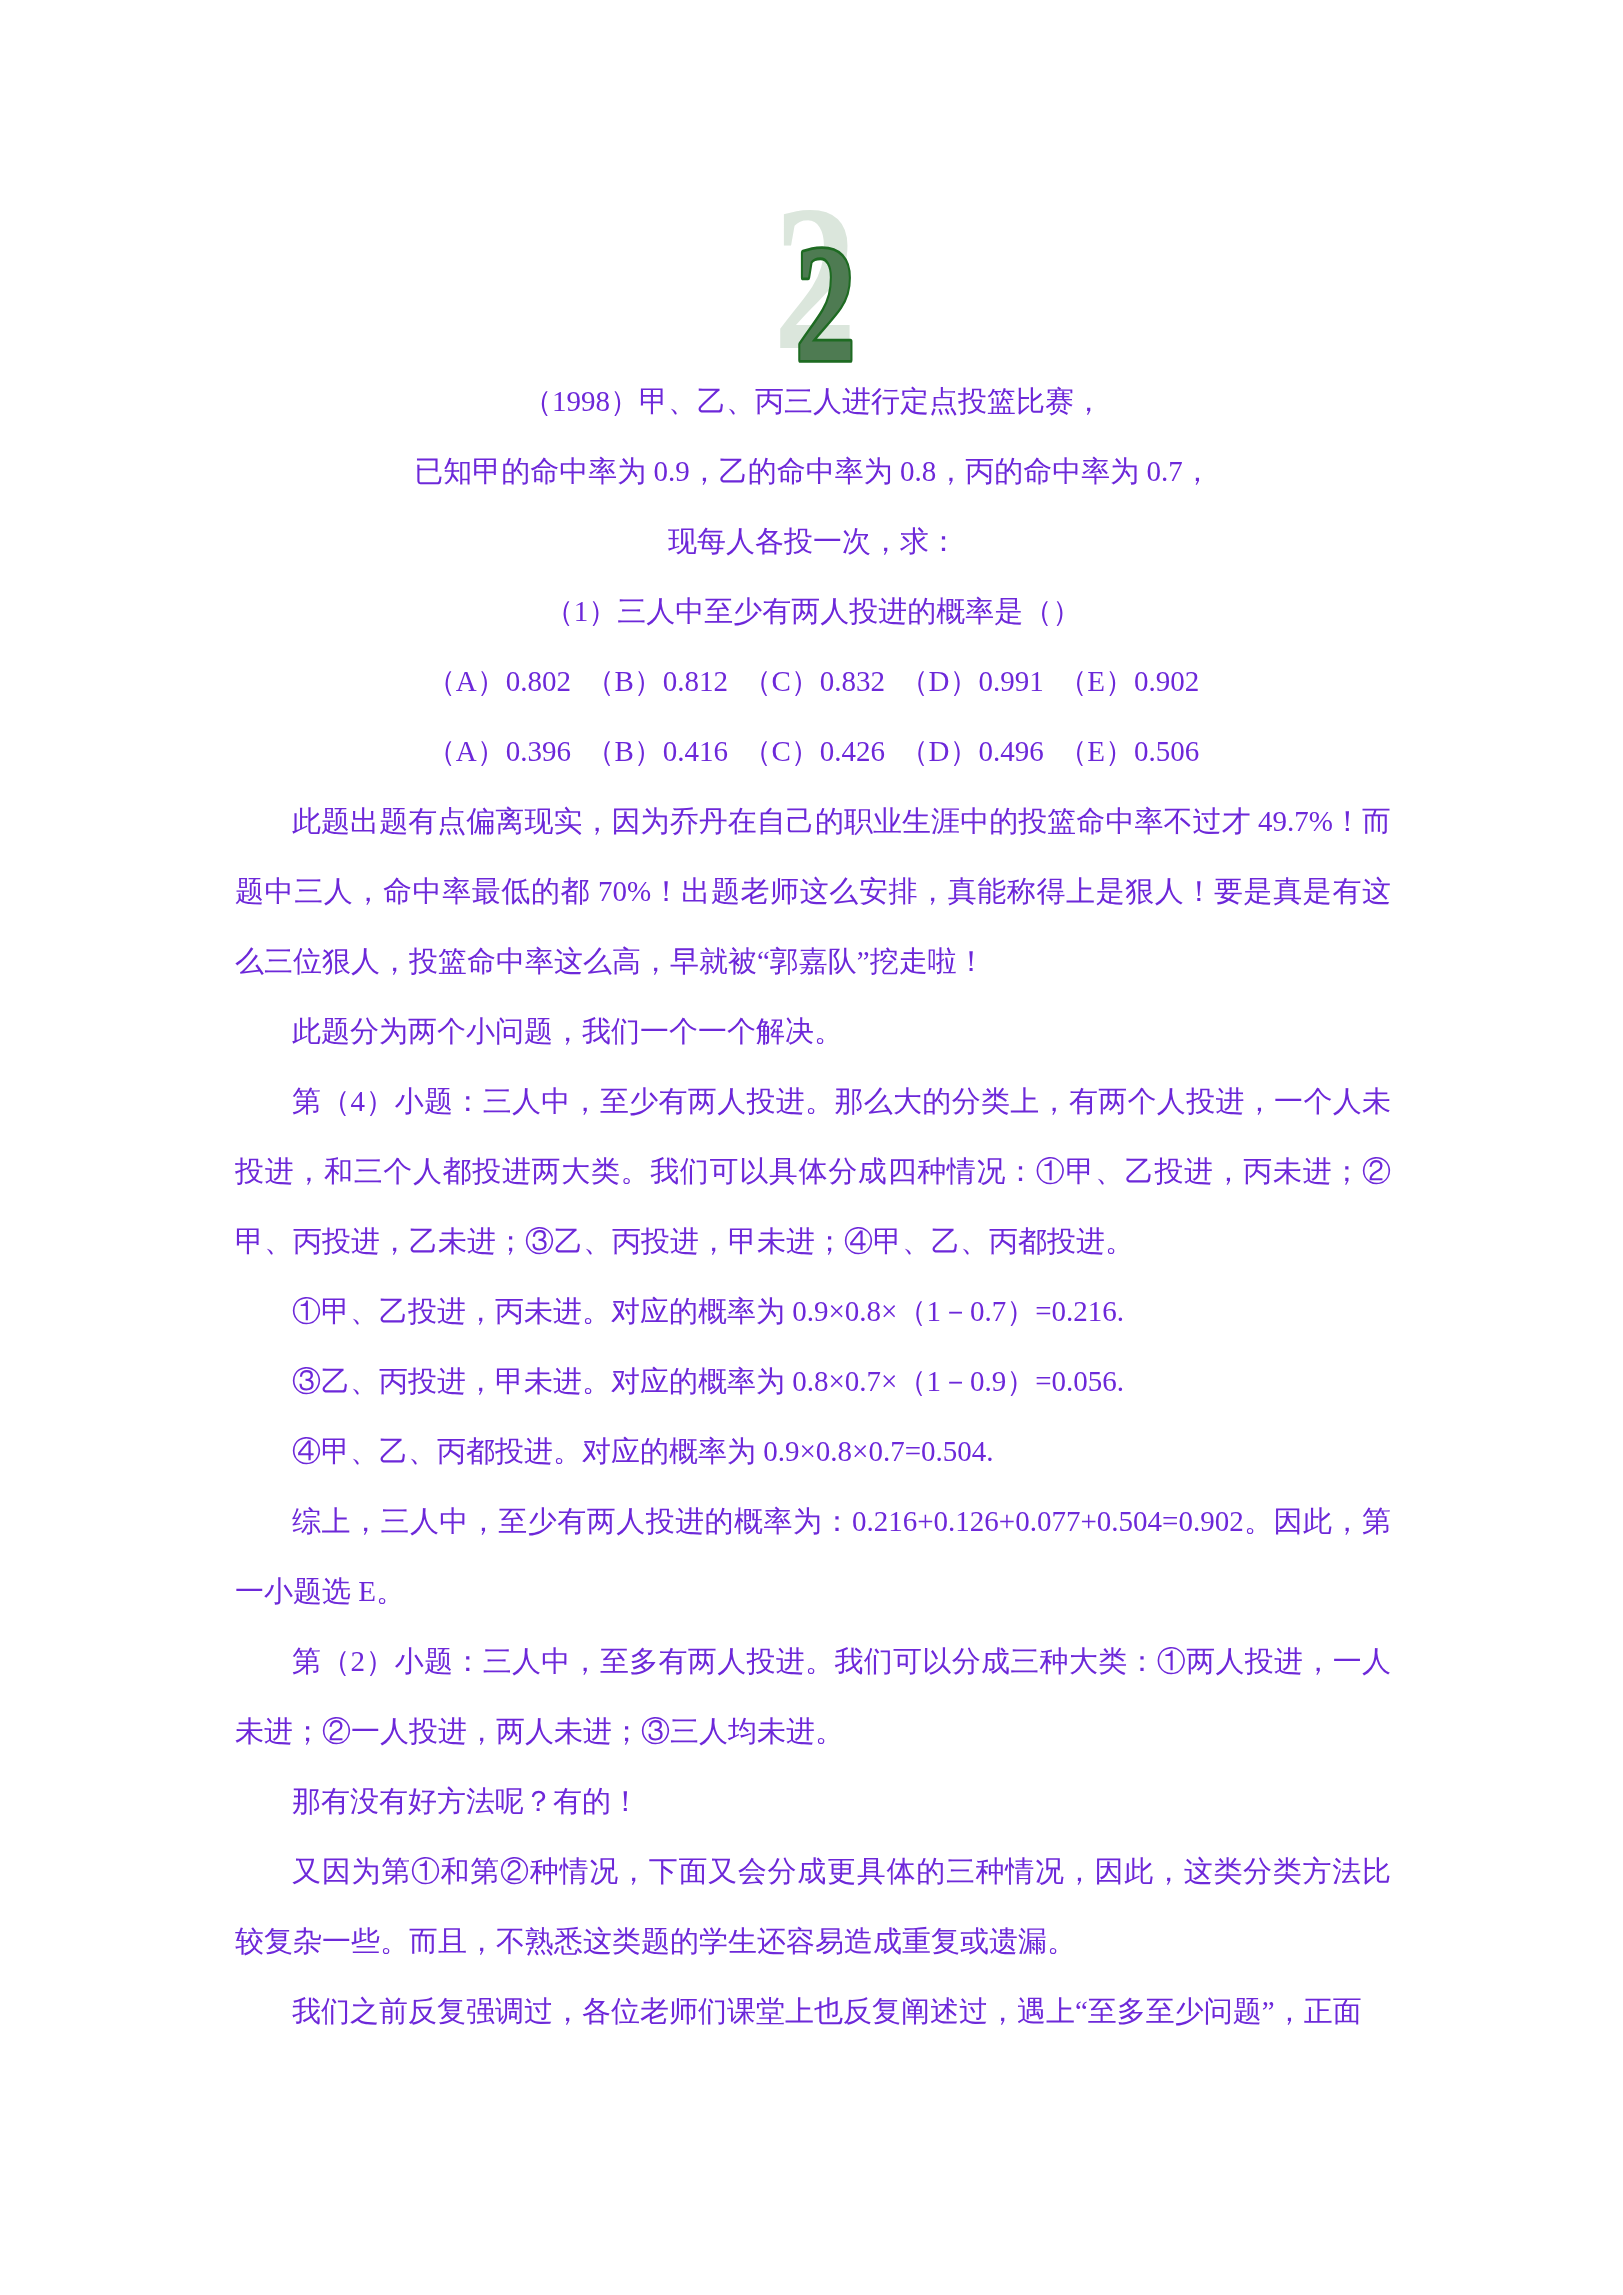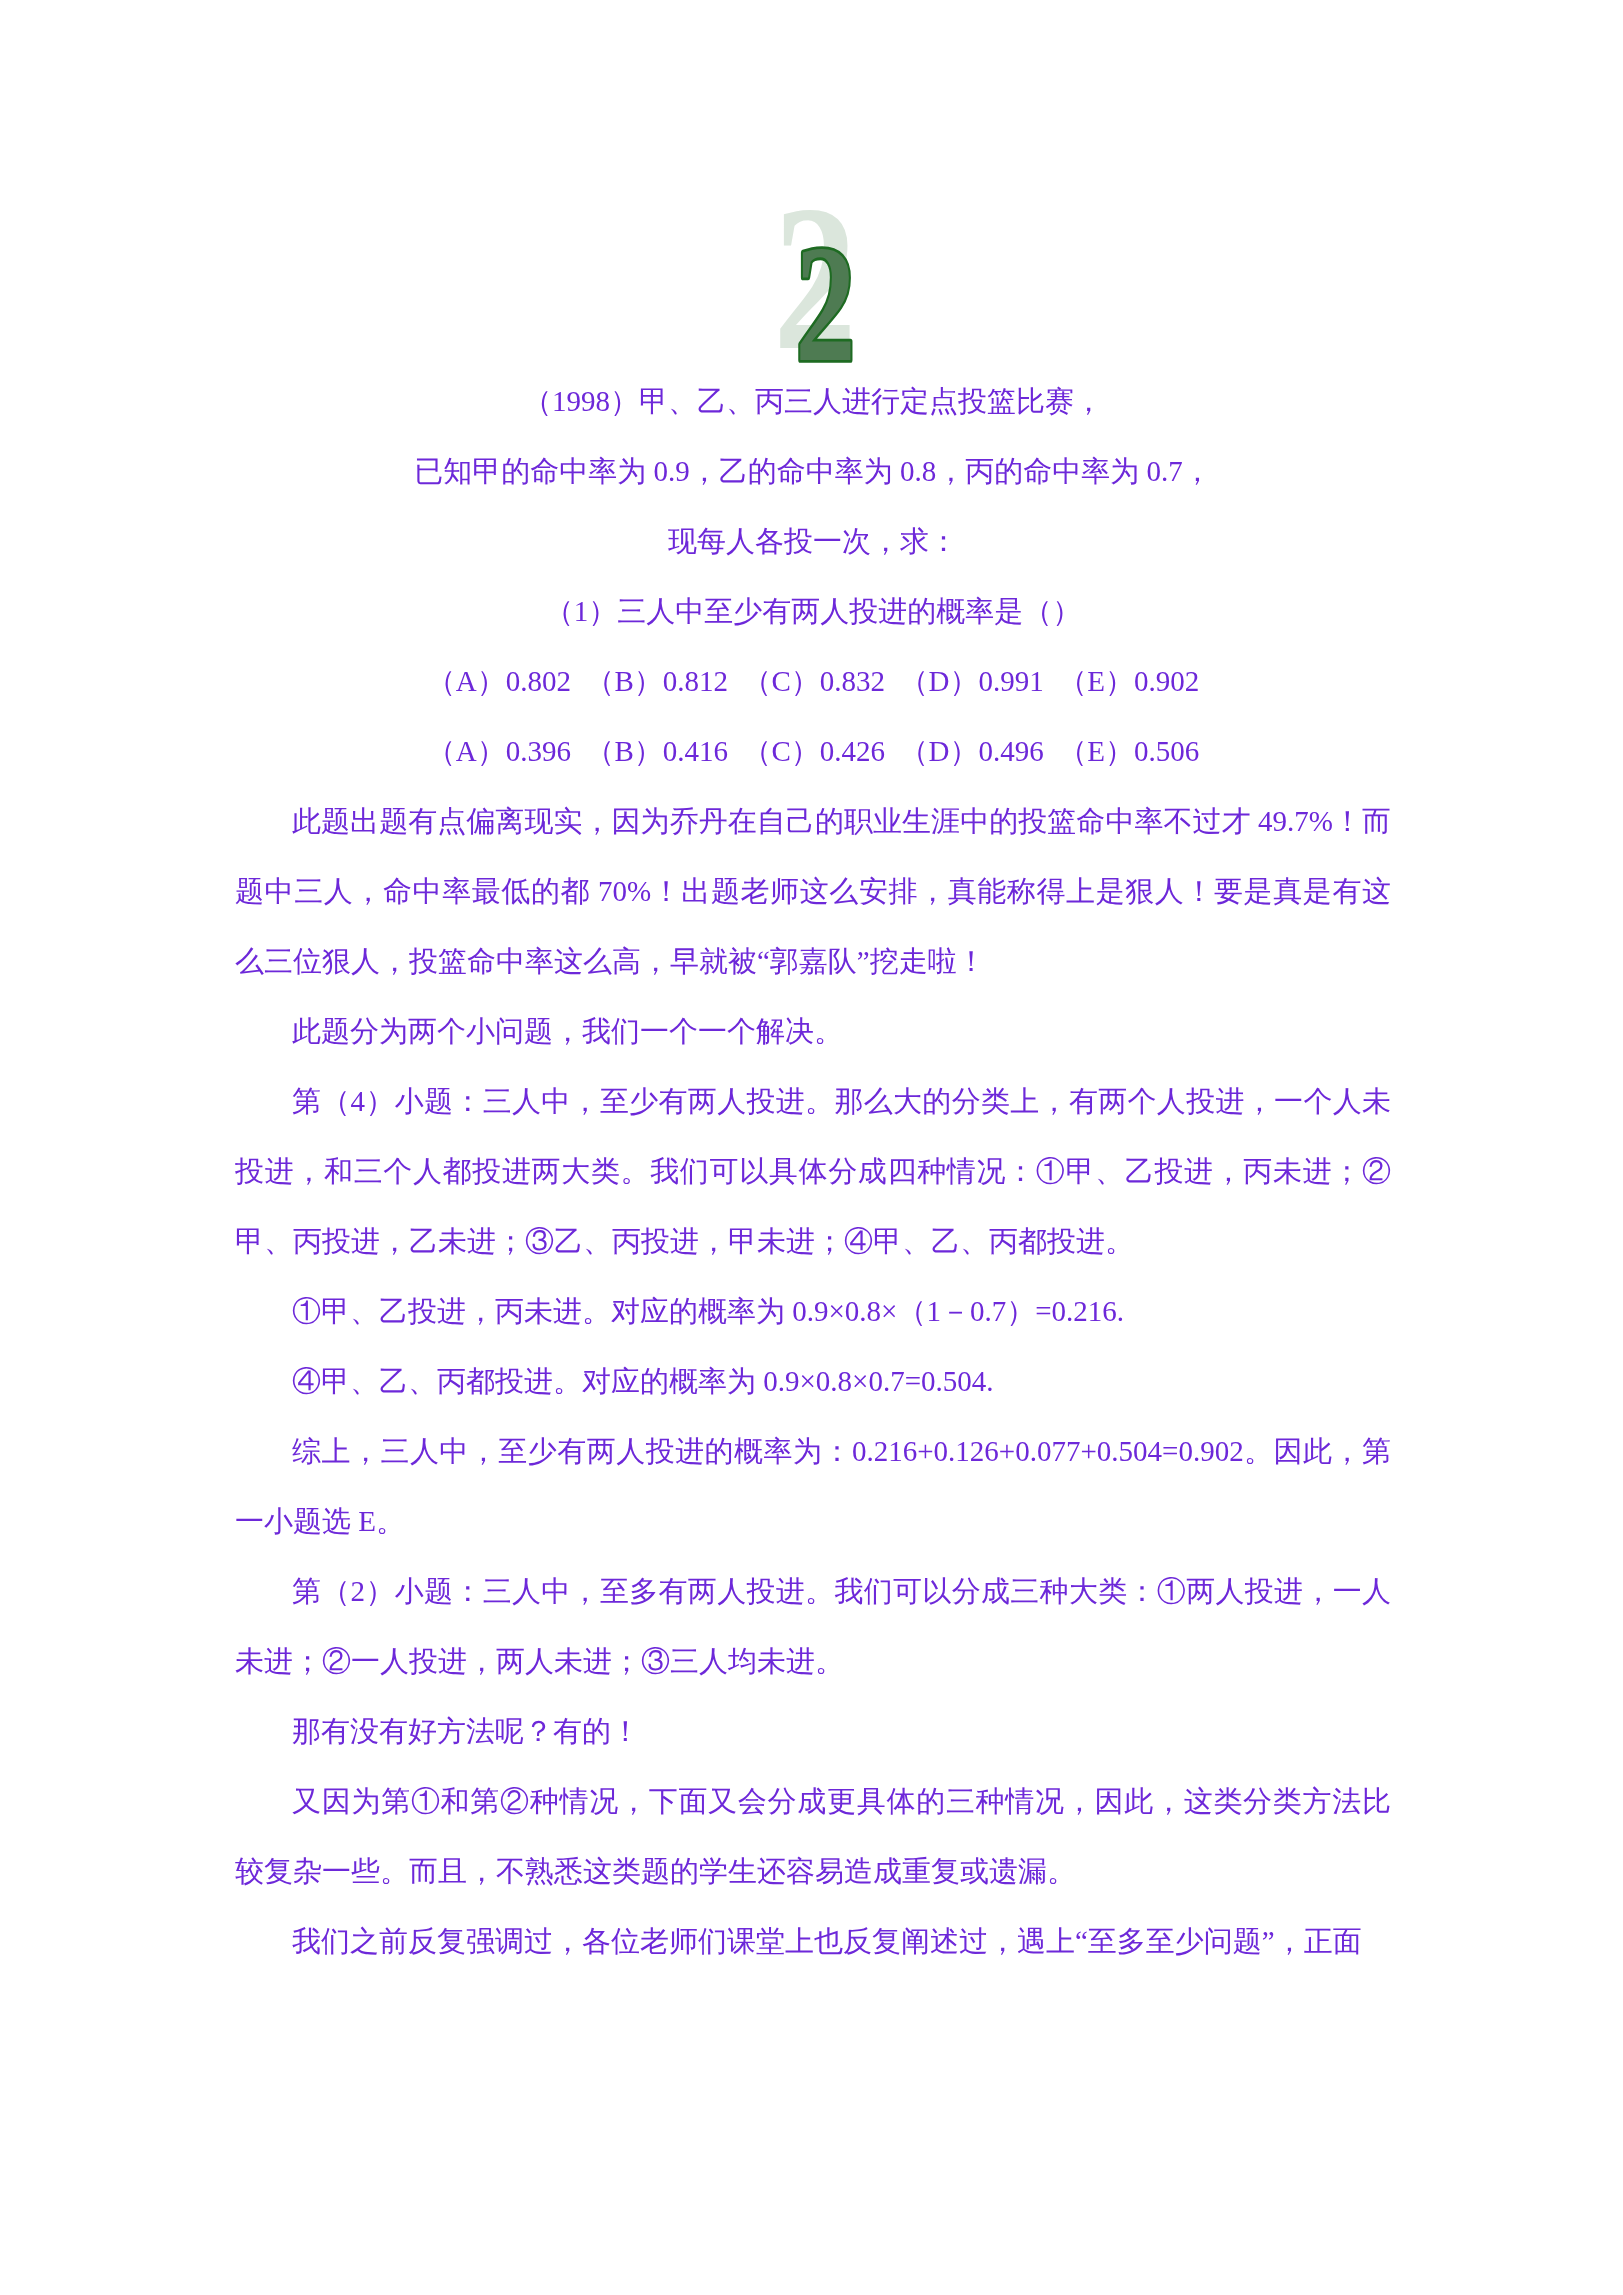--- a/index.html
+++ b/index.html
@@ -74,20 +74,21 @@
     <p class="line-center">已知甲的命中率为 0.9，乙的命中率为 0.8，丙的命中率为 0.7，</p>
     <p class="line-center">现每人各投一次，求：</p>
     <p class="line-center">（1）三人中至少有两人投进的概率是（）</p>
     <p class="line-center">（A）0.802  （B）0.812  （C）0.832  （D）0.991  （E）0.902</p>
     <p class="line-center">（A）0.396  （B）0.416  （C）0.426  （D）0.496  （E）0.506</p>
 
     <p class="para">此题出题有点偏离现实，因为乔丹在自己的职业生涯中的投篮命中率不过才 49.7%！而题中三人，命中率最低的都 70%！出题老师这么安排，真能称得上是狠人！要是真是有这么三位狠人，投篮命中率这么高，早就被“郭嘉队”挖走啦！</p>
     <p class="para">此题分为两个小问题，我们一个一个解决。</p>
     <p class="para">第（4）小题：三人中，至少有两人投进。那么大的分类上，有两个人投进，一个人未投进，和三个人都投进两大类。我们可以具体分成四种情况：①甲、乙投进，丙未进；②甲、丙投进，乙未进；③乙、丙投进，甲未进；④甲、乙、丙都投进。</p>
     <p class="para">①甲、乙投进，丙未进。对应的概率为 0.9×0.8×（1－0.7）=0.216.</p>
+    <p class="para">③乙、丙投进，甲未进。对应的概率为 0.8×0.7×（1－0.9）=0.056.</p>
     <p class="para">④甲、乙、丙都投进。对应的概率为 0.9×0.8×0.7=0.504.</p>
     <p class="para">综上，三人中，至少有两人投进的概率为：0.216+0.126+0.077+0.504=0.902。因此，第一小题选 E。</p>
     <p class="para">第（2）小题：三人中，至多有两人投进。我们可以分成三种大类：①两人投进，一人未进；②一人投进，两人未进；③三人均未进。</p>
     <p class="para">那有没有好方法呢？有的！</p>
     <p class="para">又因为第①和第②种情况，下面又会分成更具体的三种情况，因此，这类分类方法比较复杂一些。而且，不熟悉这类题的学生还容易造成重复或遗漏。</p>
     <p class="para">我们之前反复强调过，各位老师们课堂上也反复阐述过，遇上“至多至少问题”，正面</p>
 
   </div>
 </div>
 

